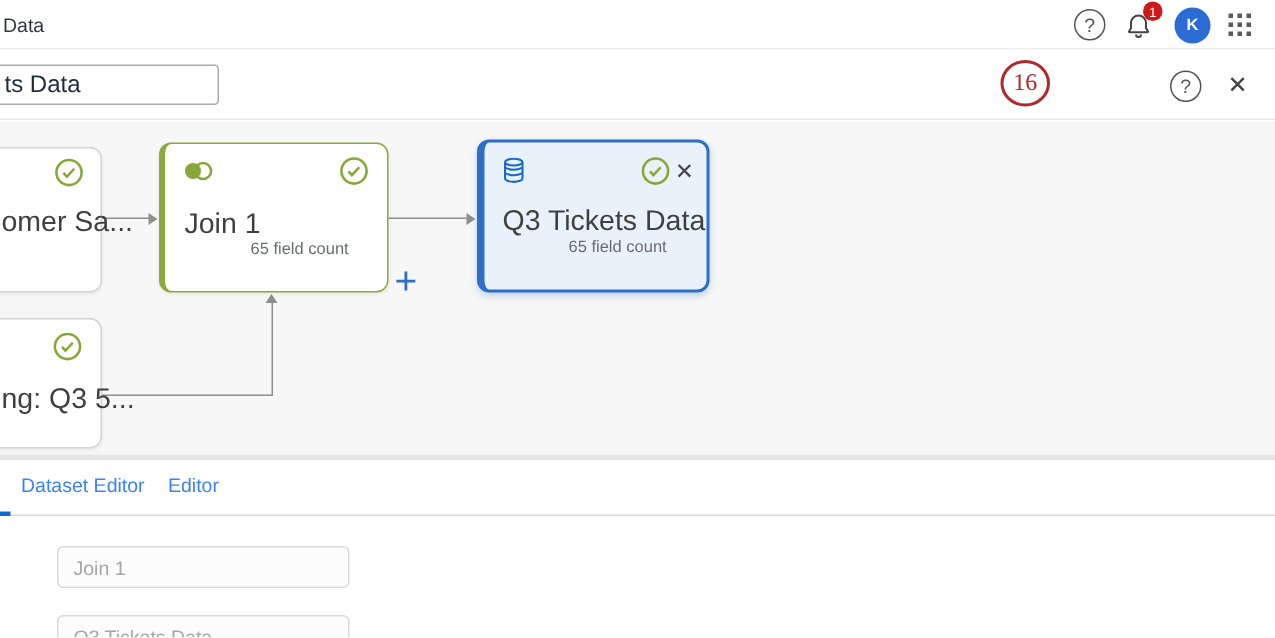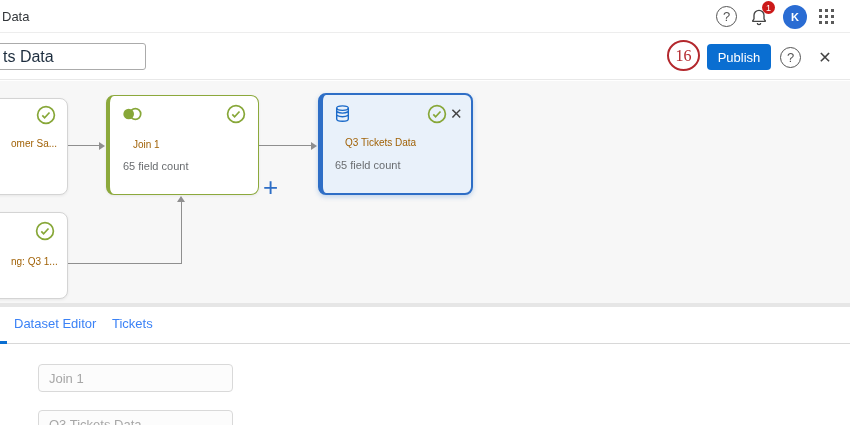--- a/index.html
+++ b/index.html
@@ -52,22 +52,22 @@
     background:#f7f7f7; overflow:hidden; }
   .node { position:absolute; background:#fff; border:1px solid #d4d4d4; border-radius:8px;
     box-shadow:0 1px 3px rgba(0,0,0,0.07); cursor:pointer; }
   .node-source-top { left:-112px; top:17px; width:180px; height:97px; }
   .node-join { left:106px; top:14px; width:153px; height:100px;
     border:1px solid #8ca93c; border-left:4px solid #8ca93c; }
   .node-output { left:318px; top:12px; width:155px; height:102px;
     background:#e9f1fa; border:2px solid #2e6ec6; border-left:5px solid #2e6ec6;
     box-shadow:0 2px 5px rgba(27,106,201,0.25); }
   .node-source-bottom { left:-112px; top:131px; width:180px; height:87px; }
-  .node-label { position:absolute; font-size:10px; color:#a16207; white-space:nowrap;margin-left:10px; }
-  .node-sub { position:absolute; font-size:11px; color:#6a6d70; white-space:nowrap; }
+  .node-label { position:absolute; font-size:19px; color:#404040; white-space:nowrap; }
+  .node-sub { position:absolute; font-size:11px; color:#6a6d70; white-space:nowrap;margin-left:44px; }
   .chk { position:absolute; width:20px; height:20px; }
   .node-x { position:absolute; font-size:15px; color:#444; cursor:pointer; }
   
   .edge { position:absolute; background:#8f8f8f; }
   .edge-h { height:1px; }
   .edge-v { width:1px; }
   .arrow-right { position:absolute; width:0; height:0;
     border-top:4px solid transparent; border-bottom:4px solid transparent;
     border-left:6px solid #8f8f8f; }
   .arrow-up { position:absolute; width:0; height:0;
@@ -121,21 +121,20 @@
         <i></i>
         <i></i>
         <i></i>
         <i></i>
     </span>
   </div>
 
   <div class="subheader">
     <input class="title-input" value="ts Data" style="">
     <span class="annotation">16</span>
-    <button class="publish-btn">Publish</button>
     <span class="sub-help">
       <span>?</span>
     </span>
     <span class="sub-close">✕</span>
   </div>
 
   <div class="canvas">
 
     <div class="edge edge-h" style="left:68px; top:64px; width:32px;"></div>
     <div class="arrow-right" style="left:99px; top:61px;"></div>
@@ -194,31 +193,31 @@
       <span class="node-sub" style="left:12px; top:64px;">65 field count</span>
     </div>
 
     <div class="node node-source-bottom">
       <span class="chk" style="right:12px; top:8px;">
         <svg viewBox="0 0 20 20" width="20" height="20">
           <circle cx="10" cy="10" r="8.4" fill="none" stroke="#87a738" stroke-width="1.7"></circle>
           <path d="M6.3 10.3l2.3 2.5 4.9-5.3" fill="none" stroke="#87a738" stroke-width="1.7"></path>
         </svg>
       </span>
-      <span class="node-label" style="left:112px; top:43px;">ng: Q3 1...</span>
+      <span class="node-label" style="left:112px; top:43px;">ng: Q3 5...</span>
     </div>
 
     <span class="plus-add">+</span>
   </div>
 
   <div class="panel-strip"></div>
 
   <div class="panel">
     <span class="tab tab-dataset">Dataset Editor</span>
-    <span class="tab tab-schema">Tickets</span>
+    <span class="tab tab-schema">Editor</span>
     <div class="tab-divider"></div>
     <div class="tab-active-indicator"></div>
 
     <input class="panel-field field-1" value="Join 1" style="">
     <input class="panel-field field-2" value="Q3 Tickets Data" style="">
   </div>
 
 </div>
 
 </body></html>

